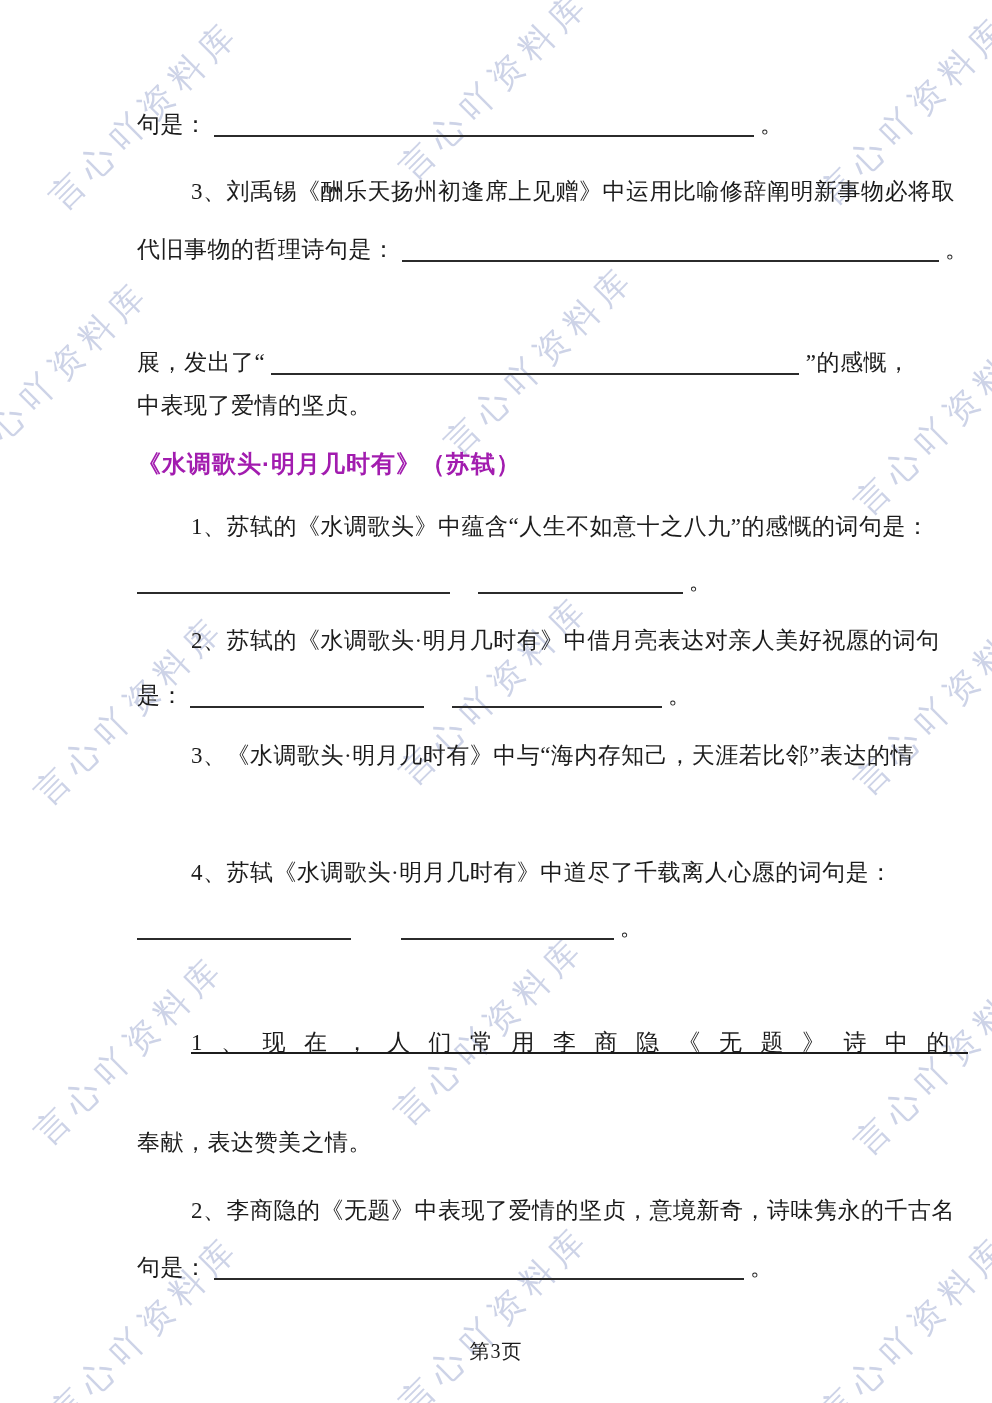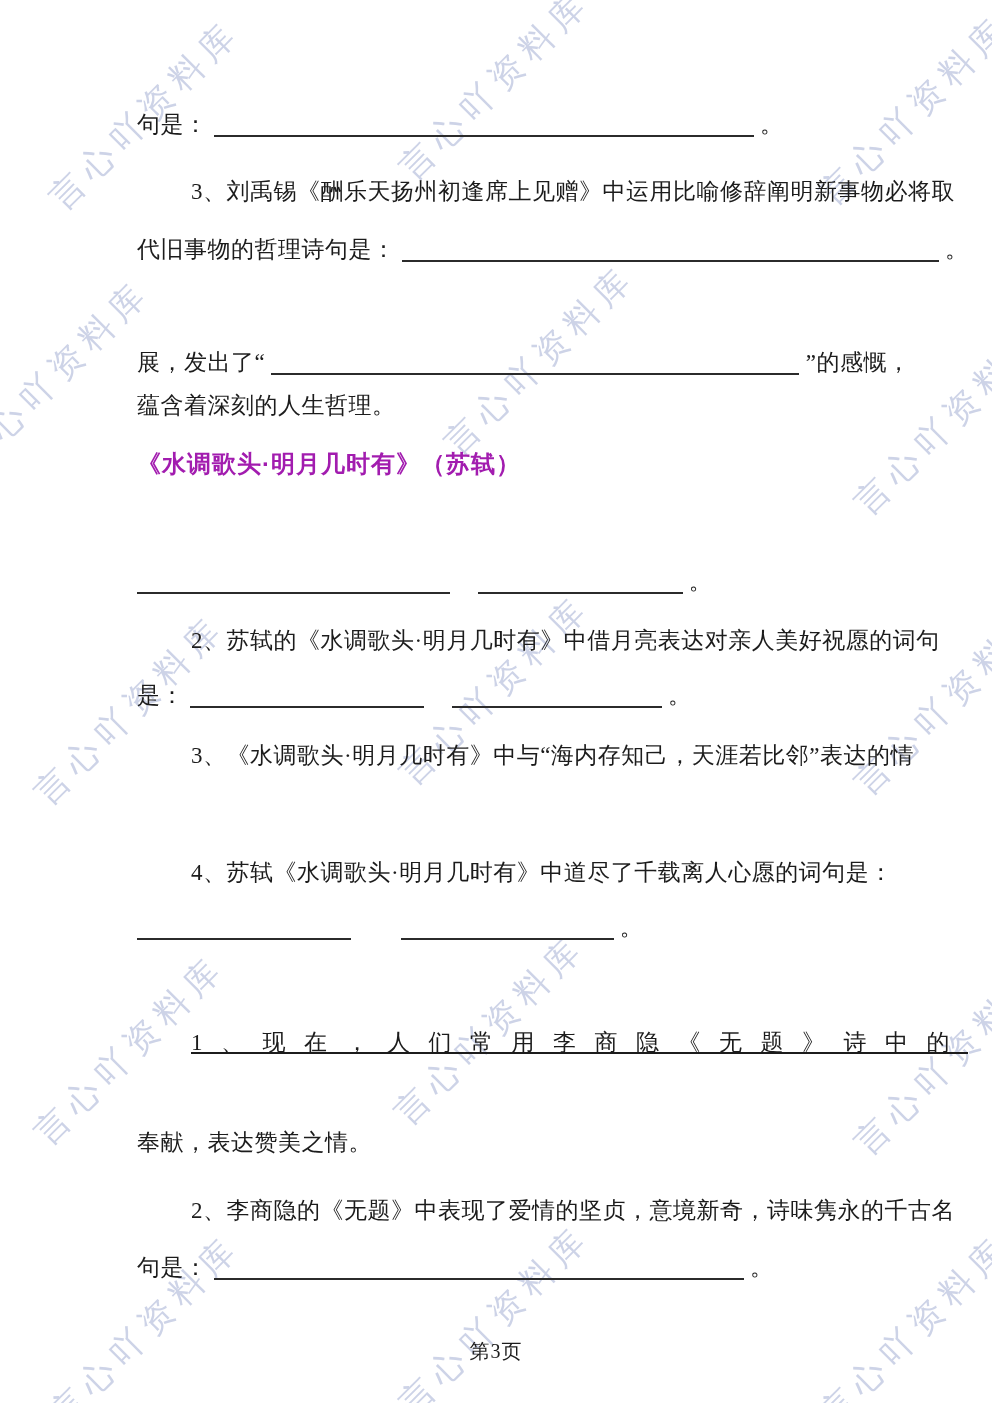--- a/index.html
+++ b/index.html
@@ -73,27 +73,30 @@
     <span class="bl" style="width:537px;"></span>
     <span>。</span>
   </div>
 
   <div class="line" style="top:348px;">
     <span>展，发出了“</span>
     <span class="bl" style="width:528px;"></span>
     <span>”的感慨，</span>
   </div>
   <div class="line" style="top:391px;">
-    <span>蕴含着深刻的人生哲理。</span>
+    <span>中表现了爱情的坚贞。</span>
   </div>
 
   <div class="line heading" style="top:449px;">
     <span>《水调歌头·明月几时有》（苏轼）</span>
   </div>
 
+  <div class="line indent" style="top:512px;">
+    <span>1、苏轼的《水调歌头》中蕴含“人生不如意十之八九”的感慨的词句是：</span>
+  </div>
   <div class="line" style="top:567px;">
     <span class="bl" style="width:313px;"></span>
     <span class="gap15"></span>
     <span class="bl" style="width:205px;"></span>
     <span>。</span>
   </div>
 
   <div class="line indent" style="top:626px;">
     <span>2、苏轼的《水调歌头·明月几时有》中借月亮表达对亲人美好祝愿的词句</span>
   </div>

